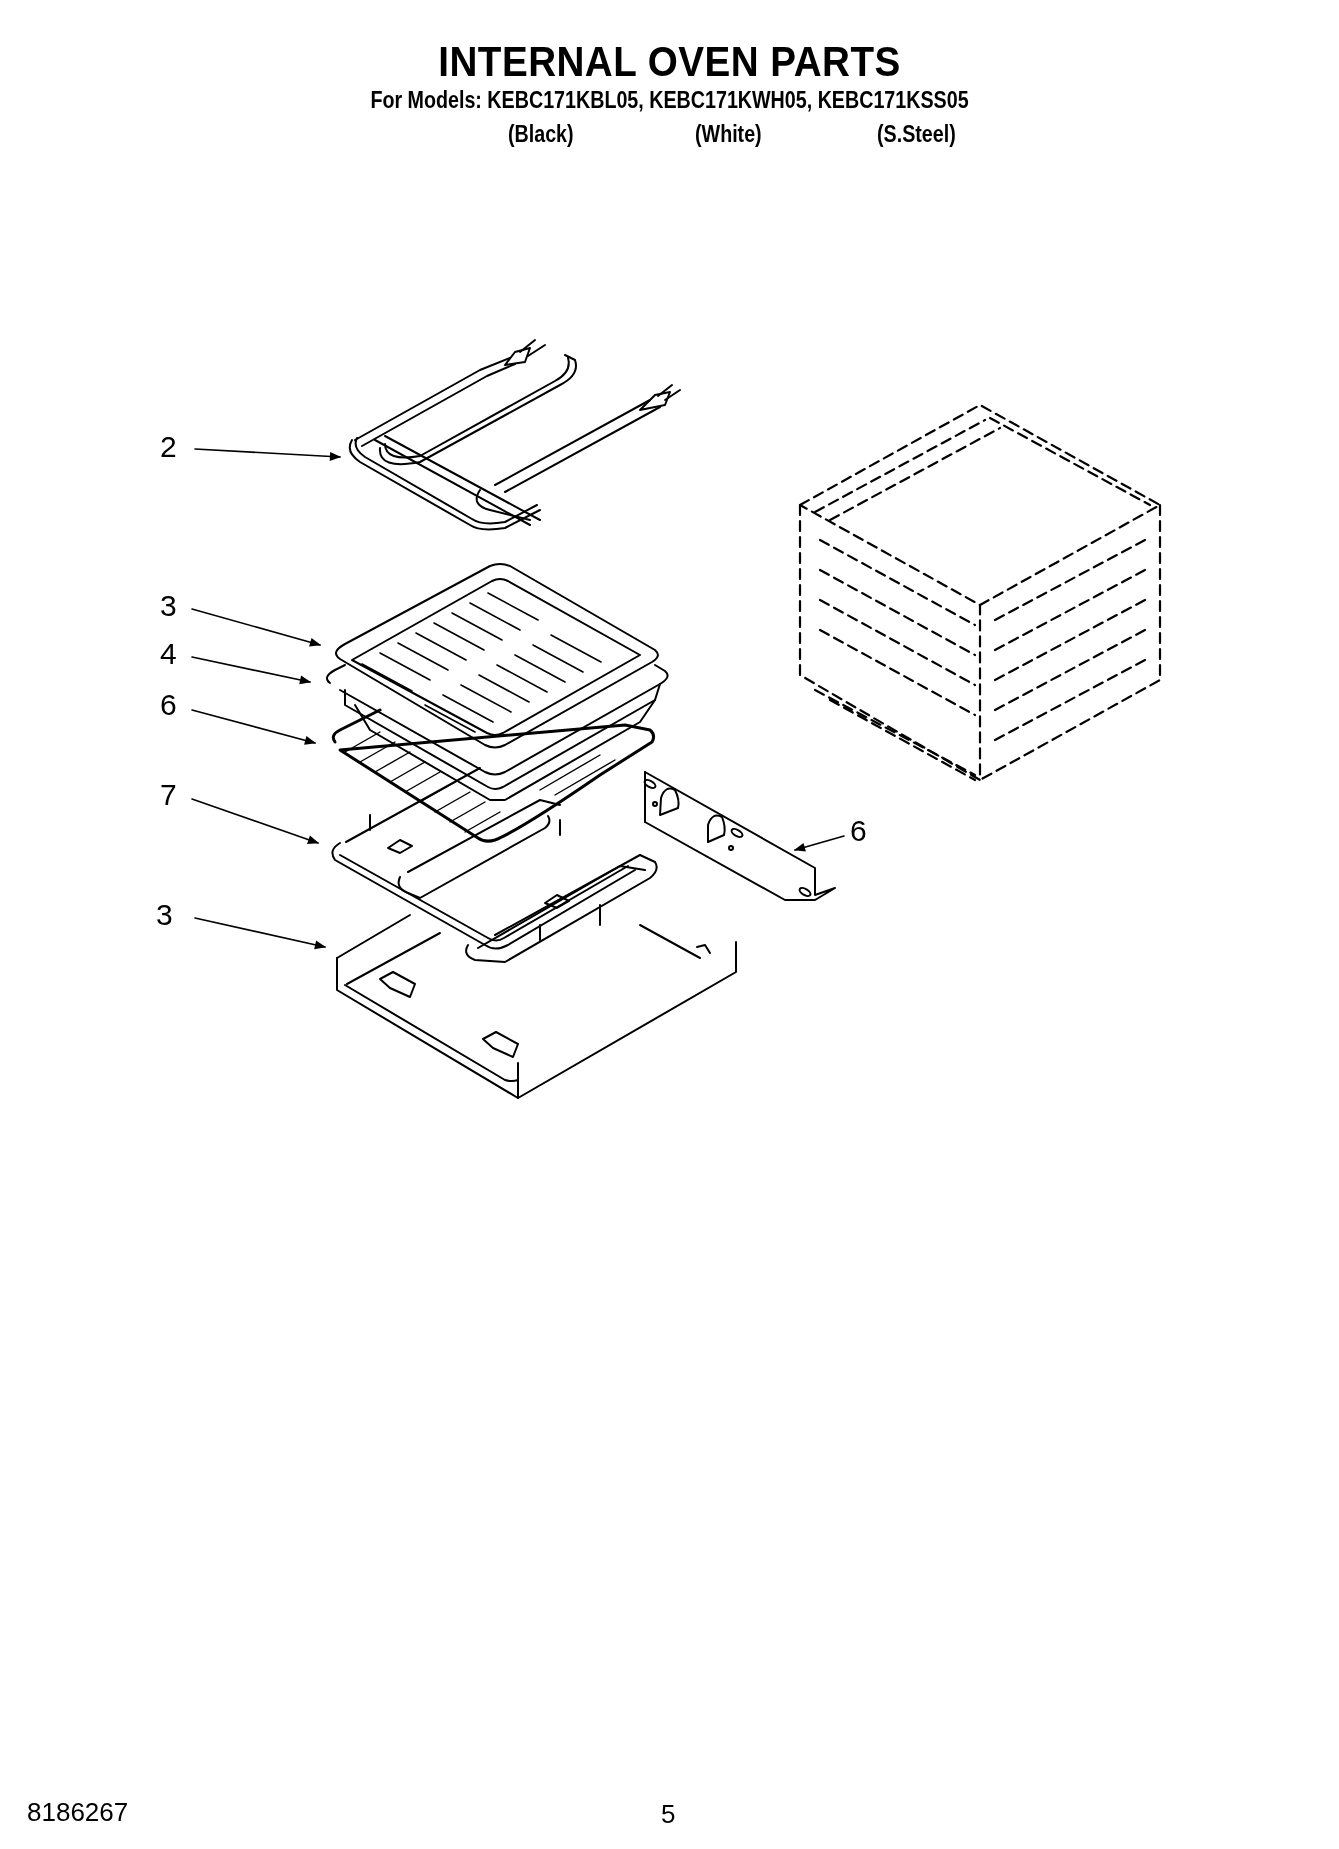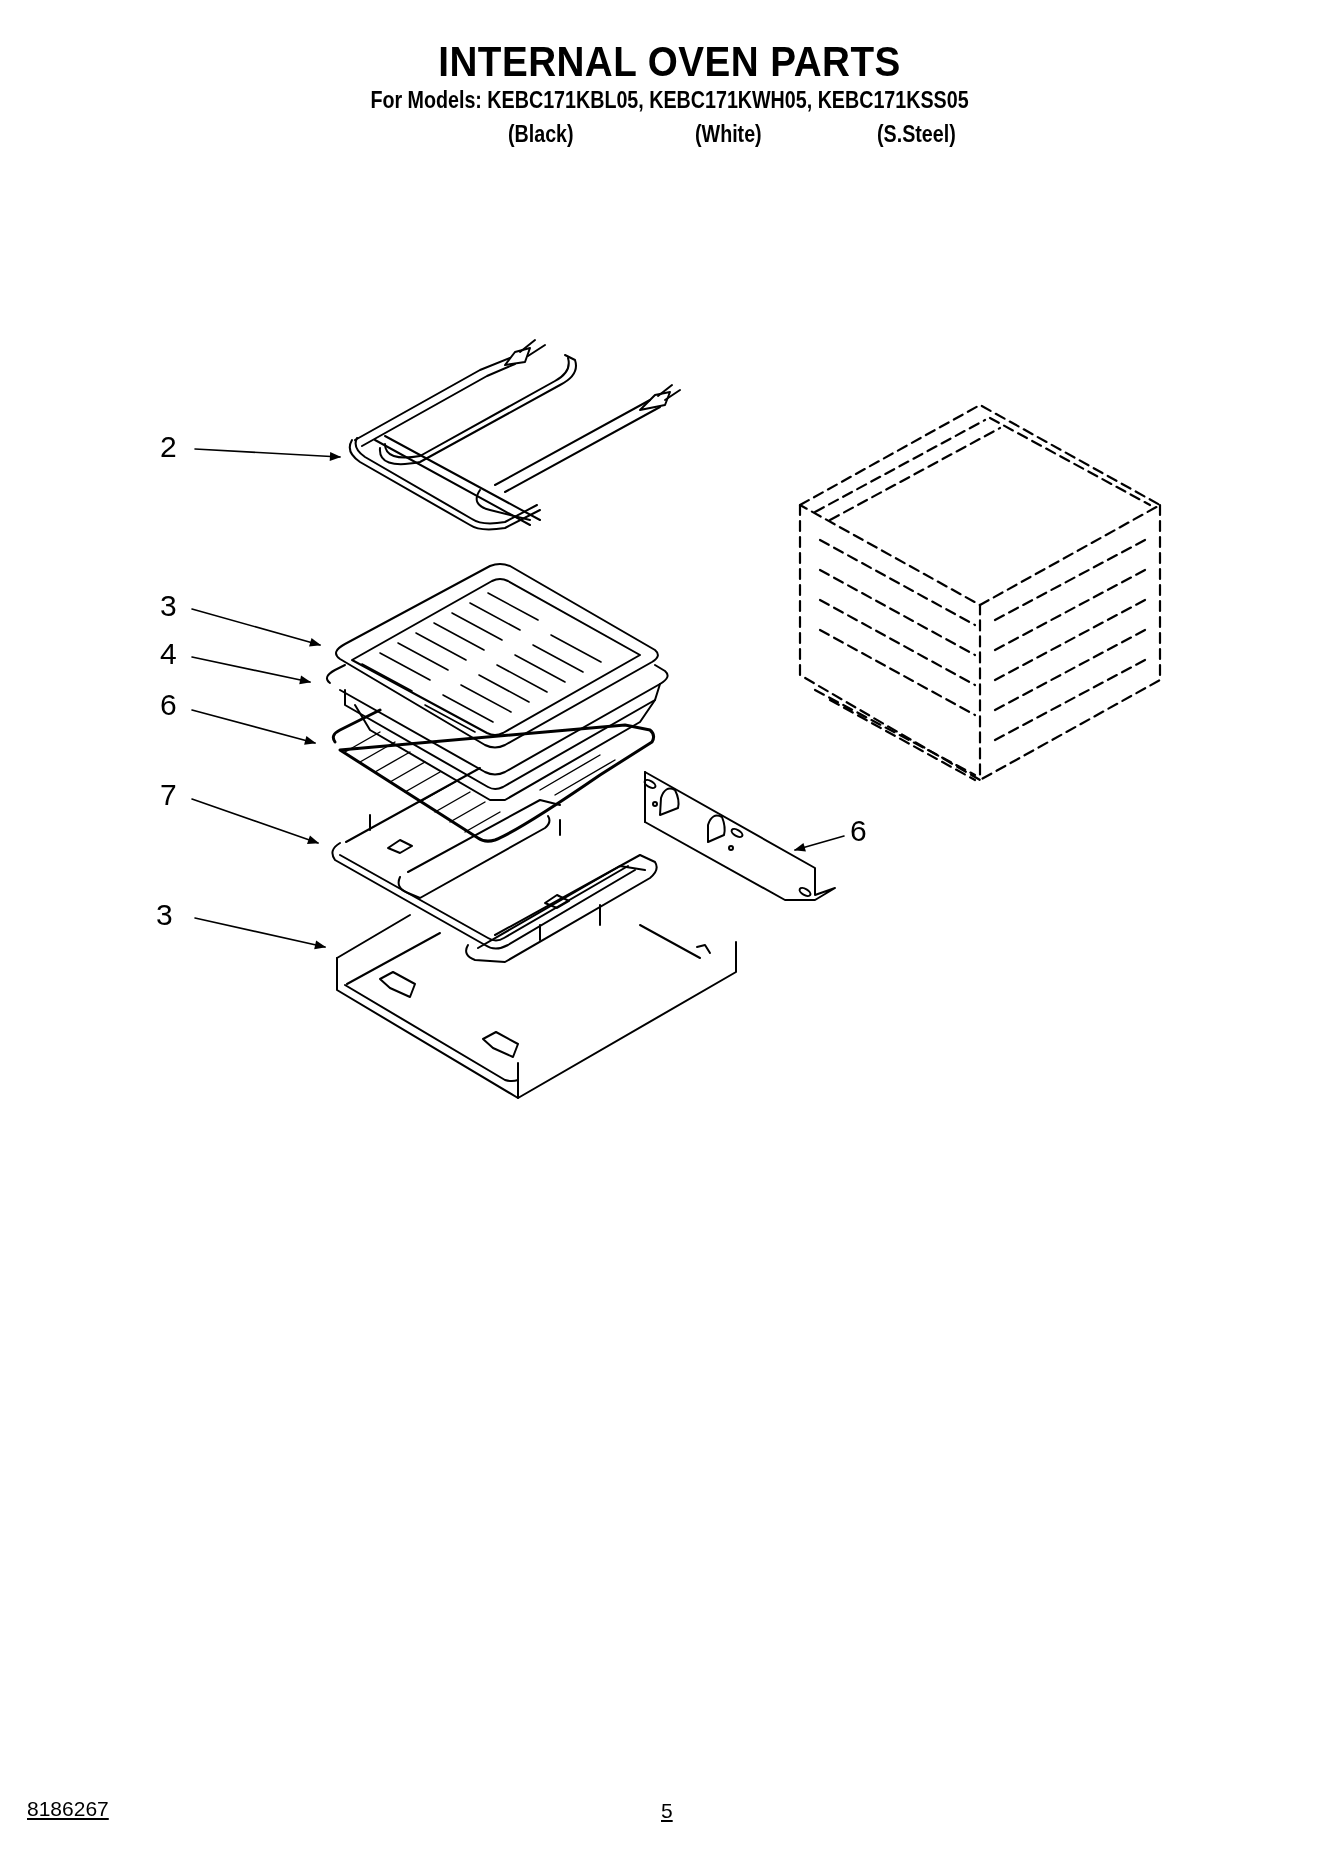--- a/index.html
+++ b/index.html
@@ -4,21 +4,21 @@
 <style>
   html, body { margin:0; padding:0; background:#ffffff; }
   body { width:1339px; height:1849px; position:relative; overflow:hidden;
          font-family:"Liberation Sans", sans-serif; color:#000; }
   .title { position:absolute; left:0; width:1339px; top:38px; text-align:center;
            font-size:42px; font-weight:bold; letter-spacing:0.5px; transform:scaleX(0.92); }
   .models { position:absolute; left:0; width:1339px; top:86px; text-align:center;
             font-size:24px; font-weight:bold; transform:scaleX(0.82); }
   .color-label { position:absolute; top:120px; font-size:24px; font-weight:bold; transform:scaleX(0.82); transform-origin:left top; }
   .callout { position:absolute; font-size:30px; }
-  .footer-num { position:absolute; font-size:21px;text-decoration:underline; }
+  .footer-num { position:absolute; font-size:26px; }
   svg.art { position:absolute; left:0; top:0; }
 </style>
 </head>
 <body>
 
 <div class="title">INTERNAL OVEN PARTS</div>
 <div class="models">For Models: KEBC171KBL05, KEBC171KWH05, KEBC171KSS05</div>
 <div class="color-label" style="left:508px">(Black)</div>
 <div class="color-label" style="left:695px">(White)</div>
 <div class="color-label" style="left:877px">(S.Steel)</div>

